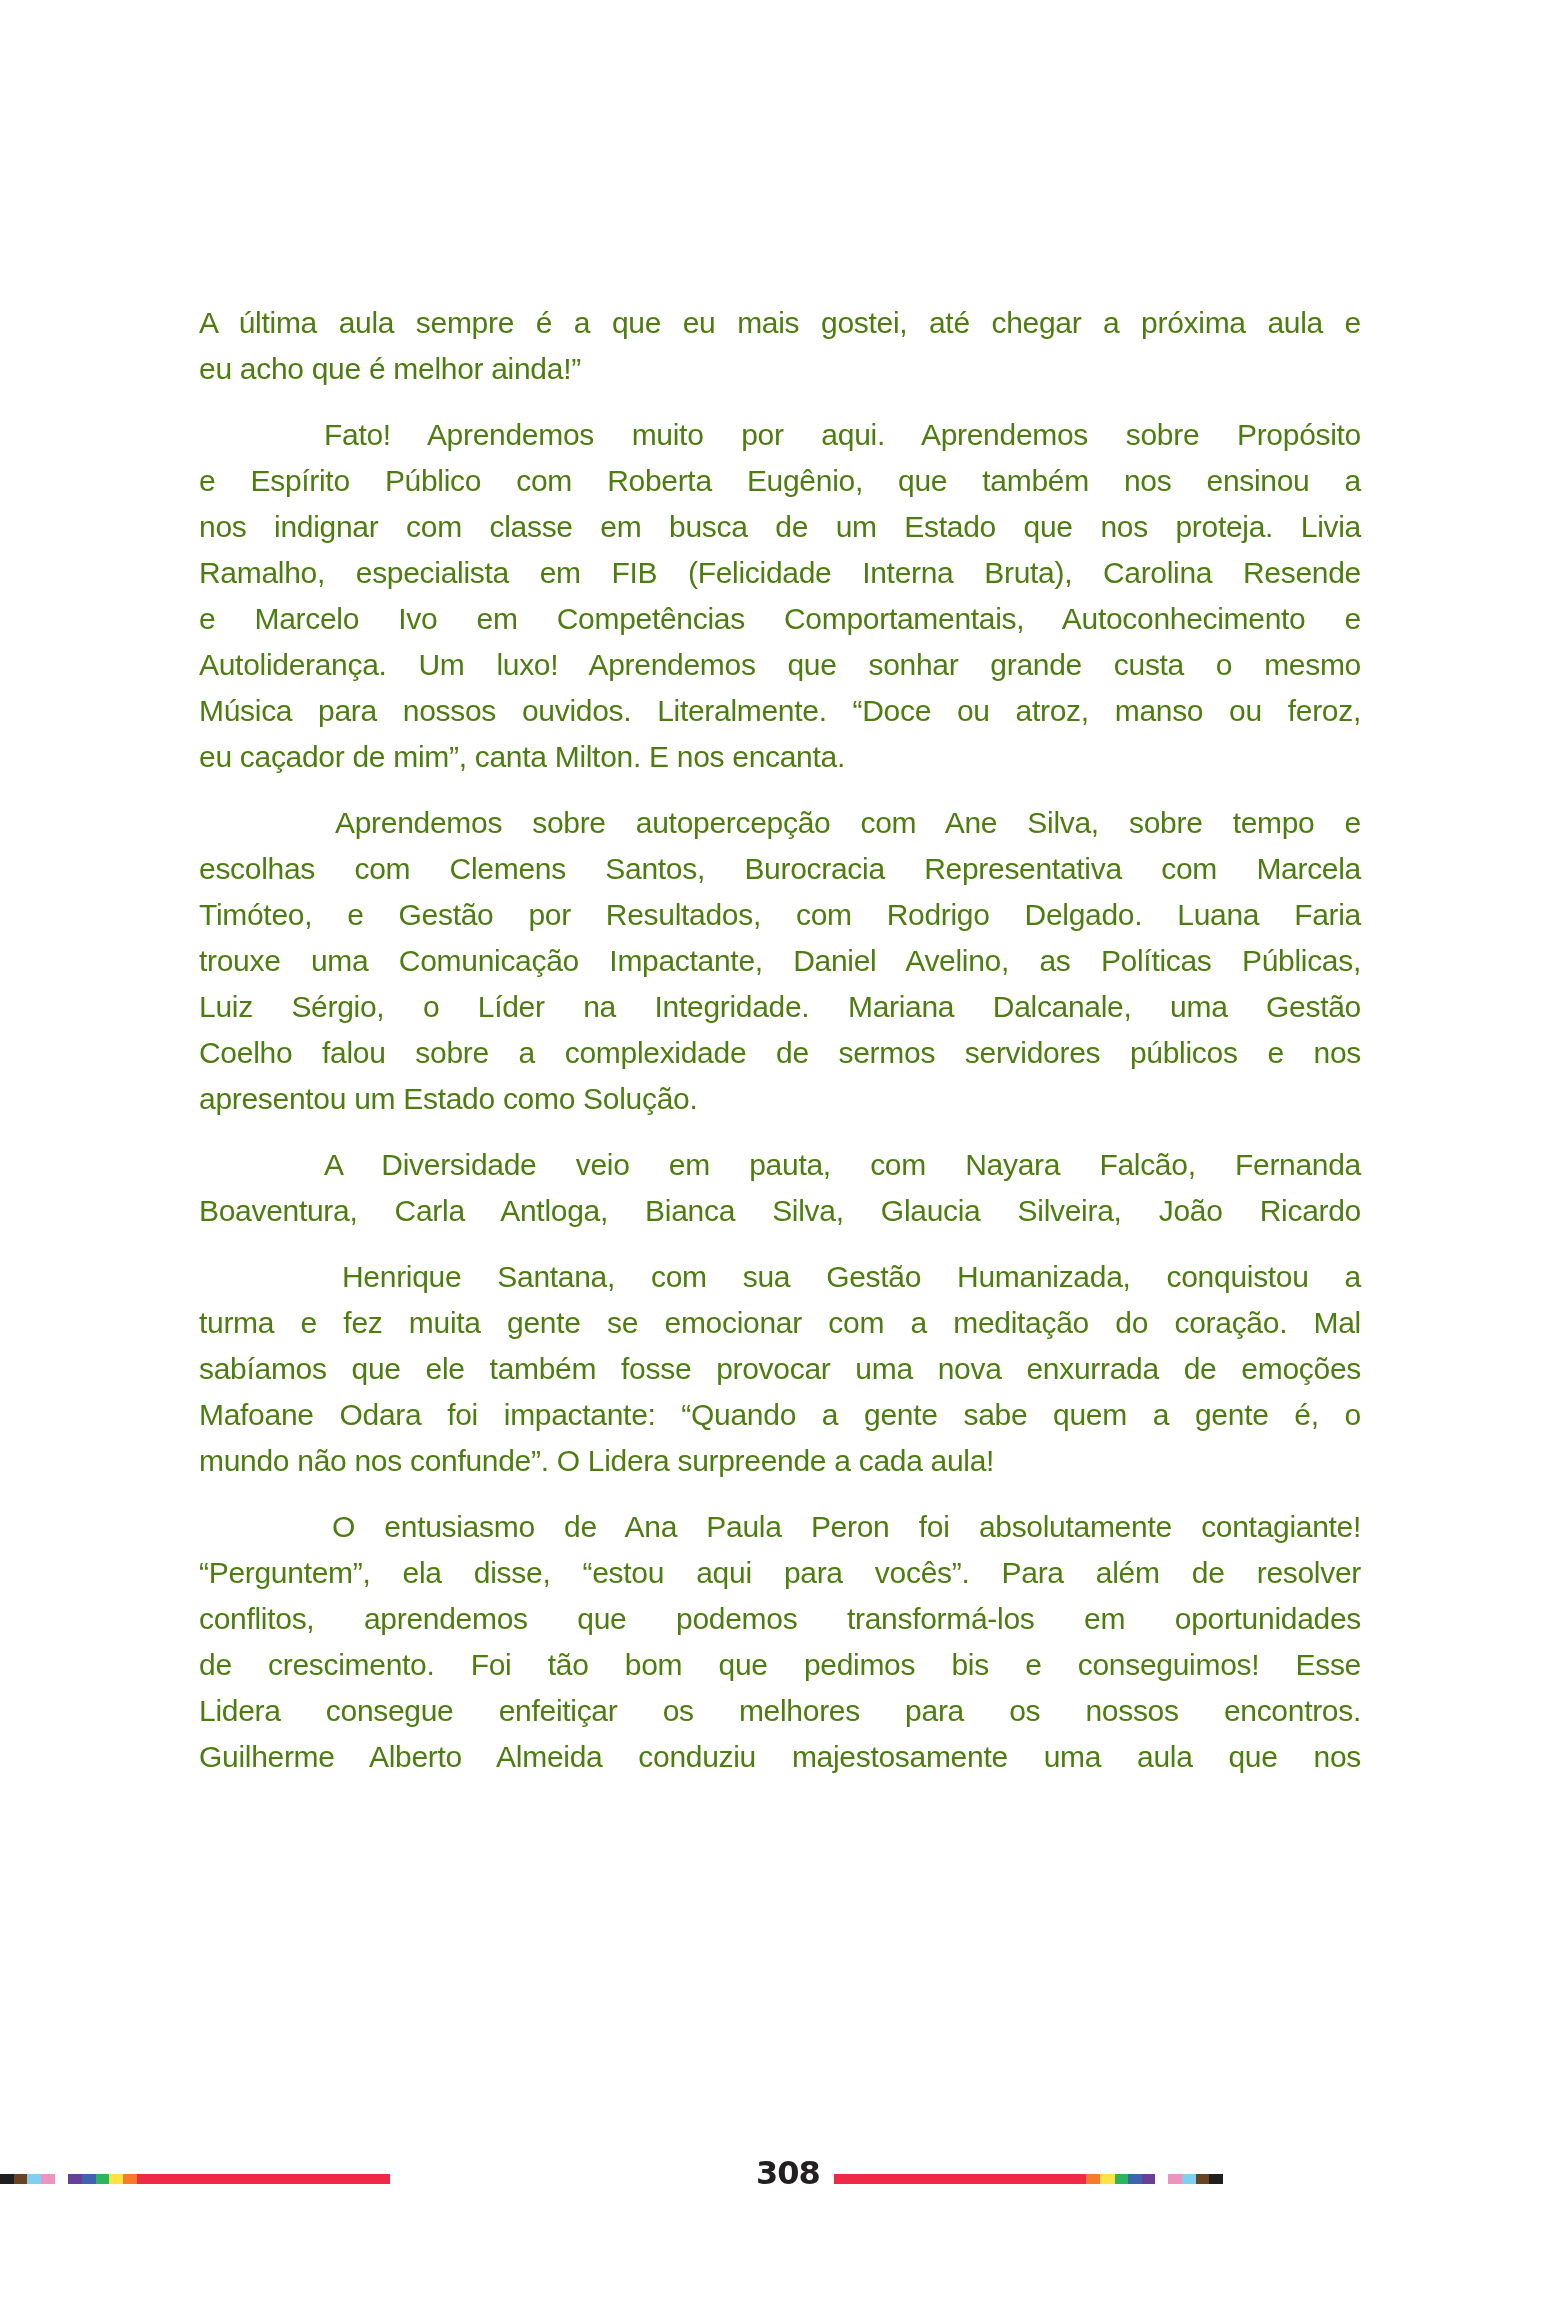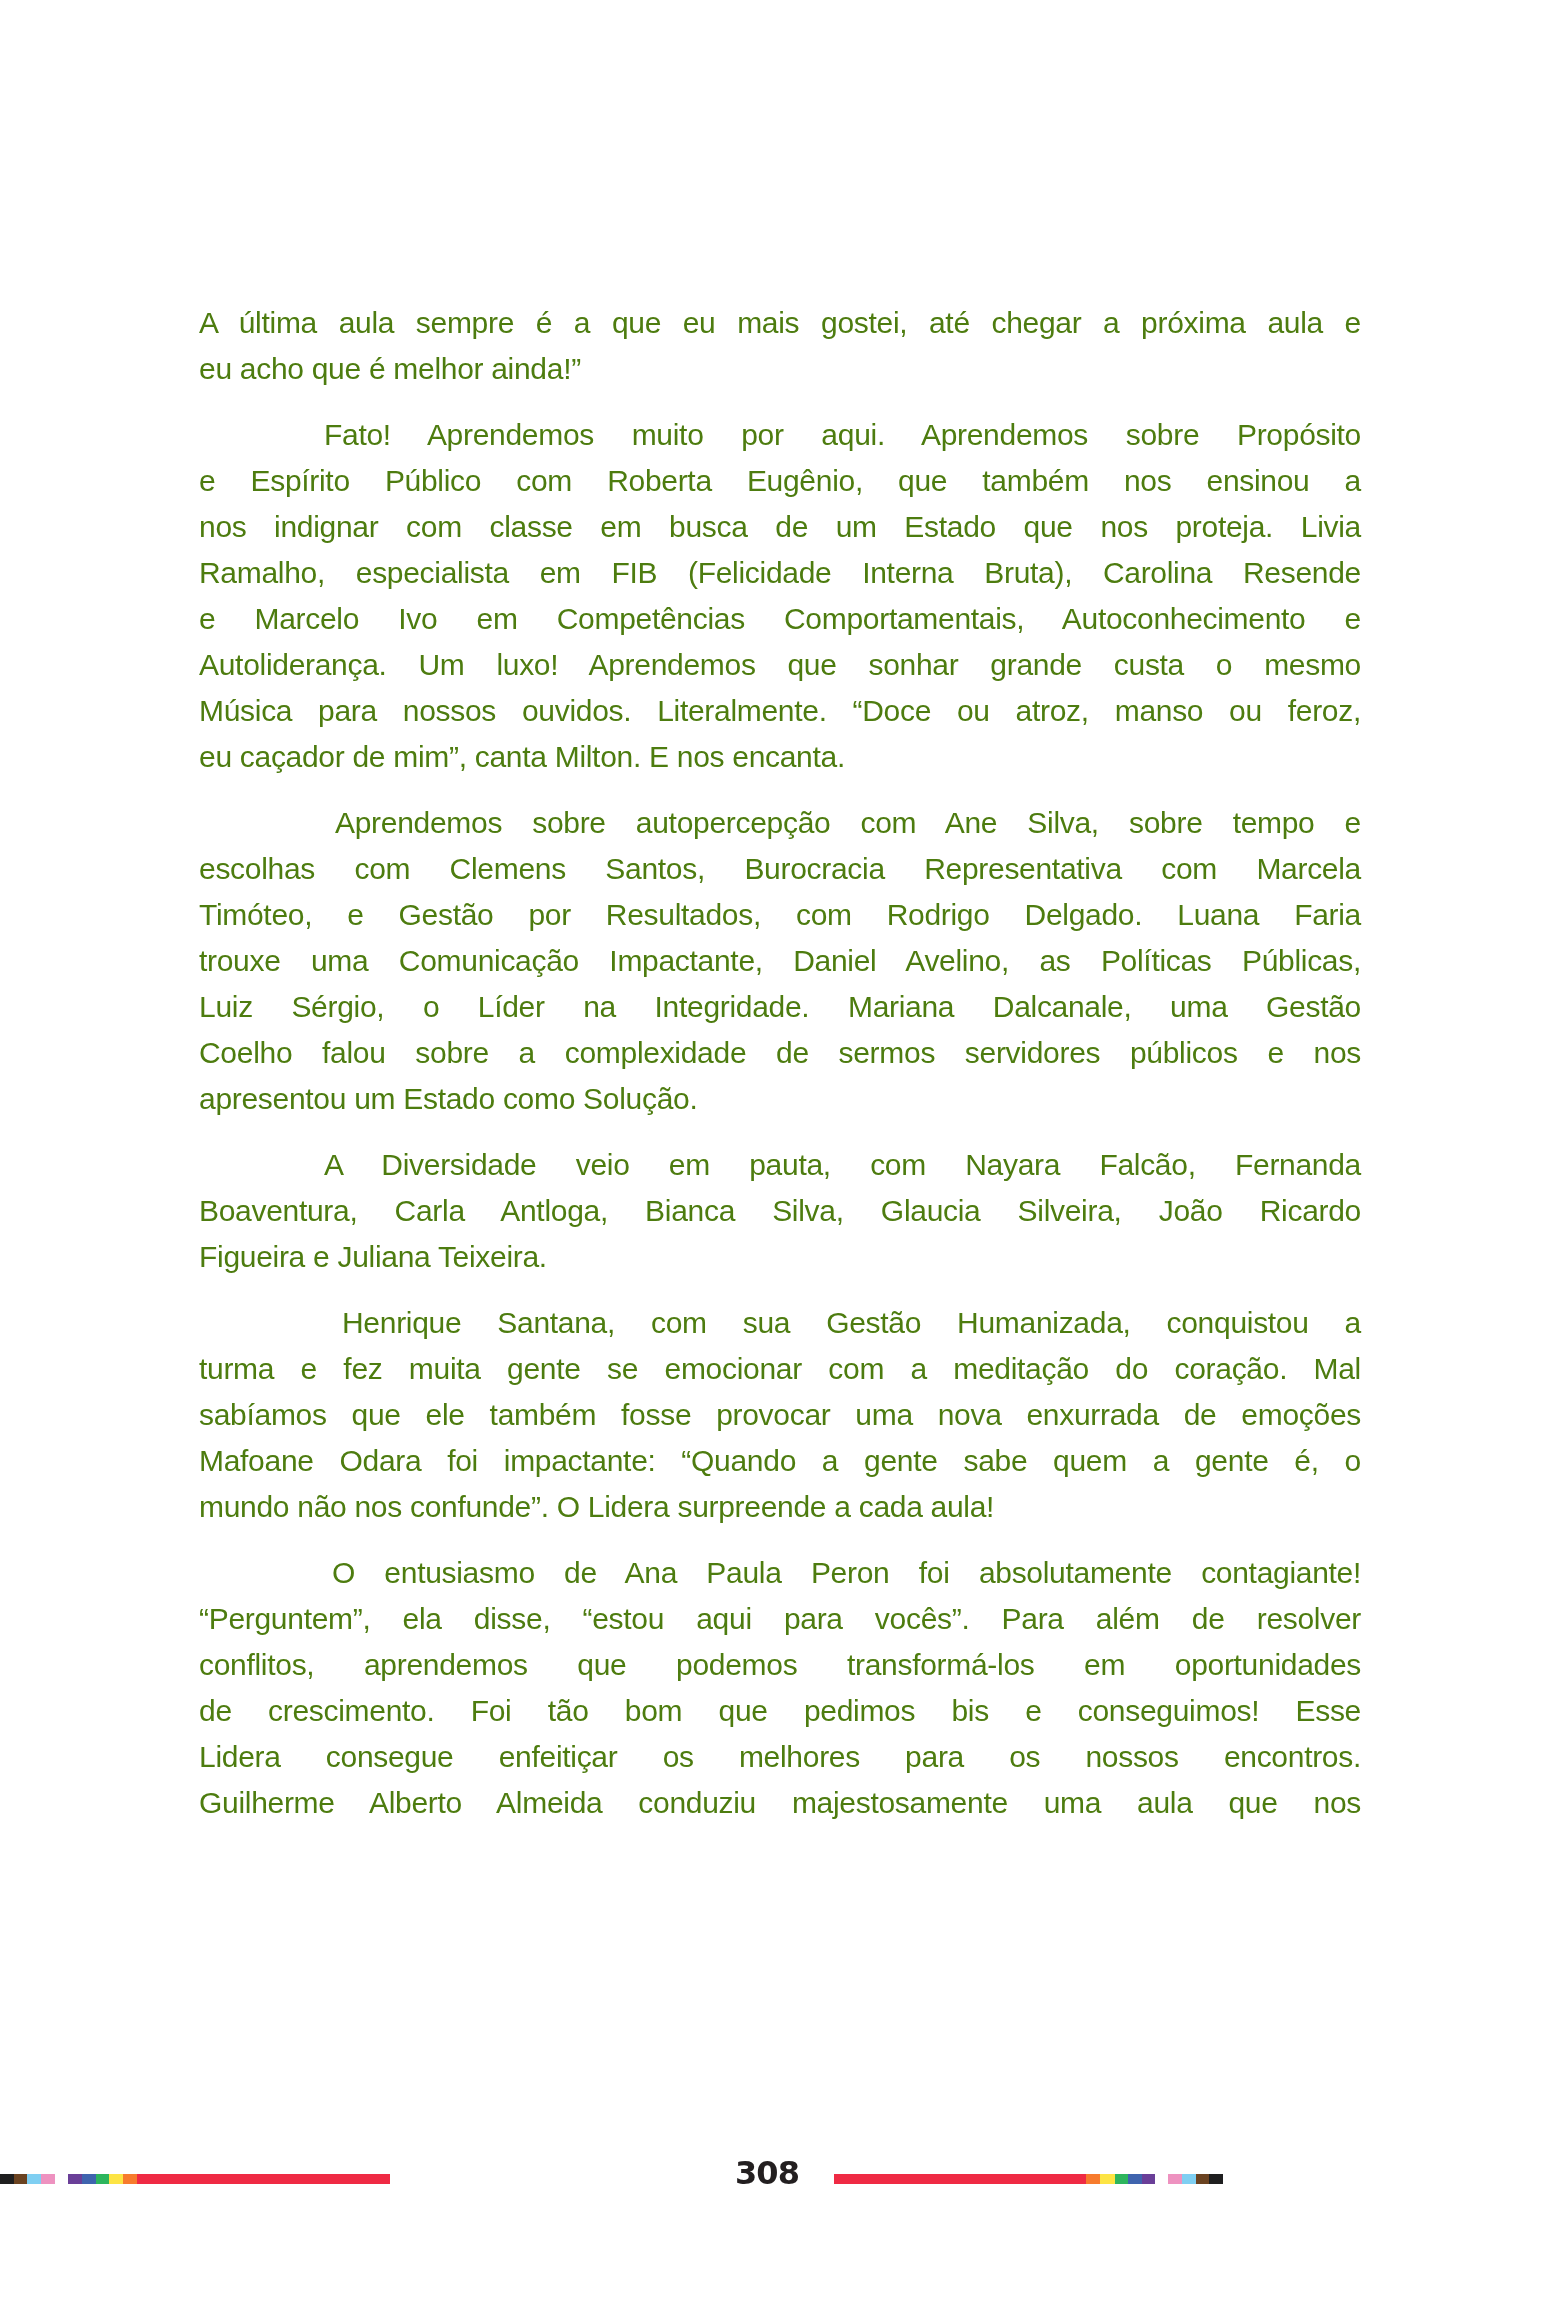--- a/index.html
+++ b/index.html
@@ -11,21 +11,21 @@
   }
   .para { margin: 0 0 20px 0; }
   .line {
     height: 46px; line-height: 46px; white-space: nowrap;
     text-align: justify; text-align-last: justify; overflow: visible;
   }
   .line.last { text-align: right; text-align-last: left; }
   .line.first { padding-left: var(--indent, 125px); }
   .footer-bar { position: absolute; top: 2174px; height: 10.2px; }
   .page-number {
-    position: absolute; left: 735px; top: 2152px; width: 85px; text-align: left;
+    position: absolute; left: 735px; top: 2152px; width: 85px; text-align: right;
     font-family: "DejaVu Sans", sans-serif; font-weight: bold; font-size: 32px;
     color: #231f20; line-height: 43px; letter-spacing: -0.9px;
   }
 </style>
 </head>
 <body>
 
 <div class="page-body" id="page-body">
     <div class="para" style="--indent: 0px;">
       <div class="line first">A última aula sempre é a que eu mais gostei, até chegar a próxima aula e</div>
@@ -46,21 +46,20 @@
       <div class="line">escolhas com Clemens Santos, Burocracia Representativa com Marcela</div>
       <div class="line">Timóteo, e Gestão por Resultados, com Rodrigo Delgado. Luana Faria</div>
       <div class="line">trouxe uma Comunicação Impactante, Daniel Avelino, as Políticas Públicas,</div>
       <div class="line">Luiz Sérgio, o Líder na Integridade. Mariana Dalcanale, uma Gestão</div>
       <div class="line">Coelho falou sobre a complexidade de sermos servidores públicos e nos</div>
       <div class="line last">apresentou um Estado como Solução.</div>
     </div>
     <div class="para" style="--indent: 125px;">
       <div class="line first">A Diversidade veio em pauta, com Nayara Falcão, Fernanda</div>
       <div class="line">Boaventura, Carla Antloga, Bianca Silva, Glaucia Silveira, João Ricardo</div>
-      <div class="line last">Figueira e Juliana Teixeira.</div>
     </div>
     <div class="para" style="--indent: 143px;">
       <div class="line first">Henrique Santana, com sua Gestão Humanizada, conquistou a</div>
       <div class="line">turma e fez muita gente se emocionar com a meditação do coração. Mal</div>
       <div class="line">sabíamos que ele também fosse provocar uma nova enxurrada de emoções</div>
       <div class="line">Mafoane Odara foi impactante: “Quando a gente sabe quem a gente é, o</div>
       <div class="line last">mundo não nos confunde”. O Lidera surpreende a cada aula!</div>
     </div>
     <div class="para" style="--indent: 133px;">
       <div class="line first">O entusiasmo de Ana Paula Peron foi absolutamente contagiante!</div>

